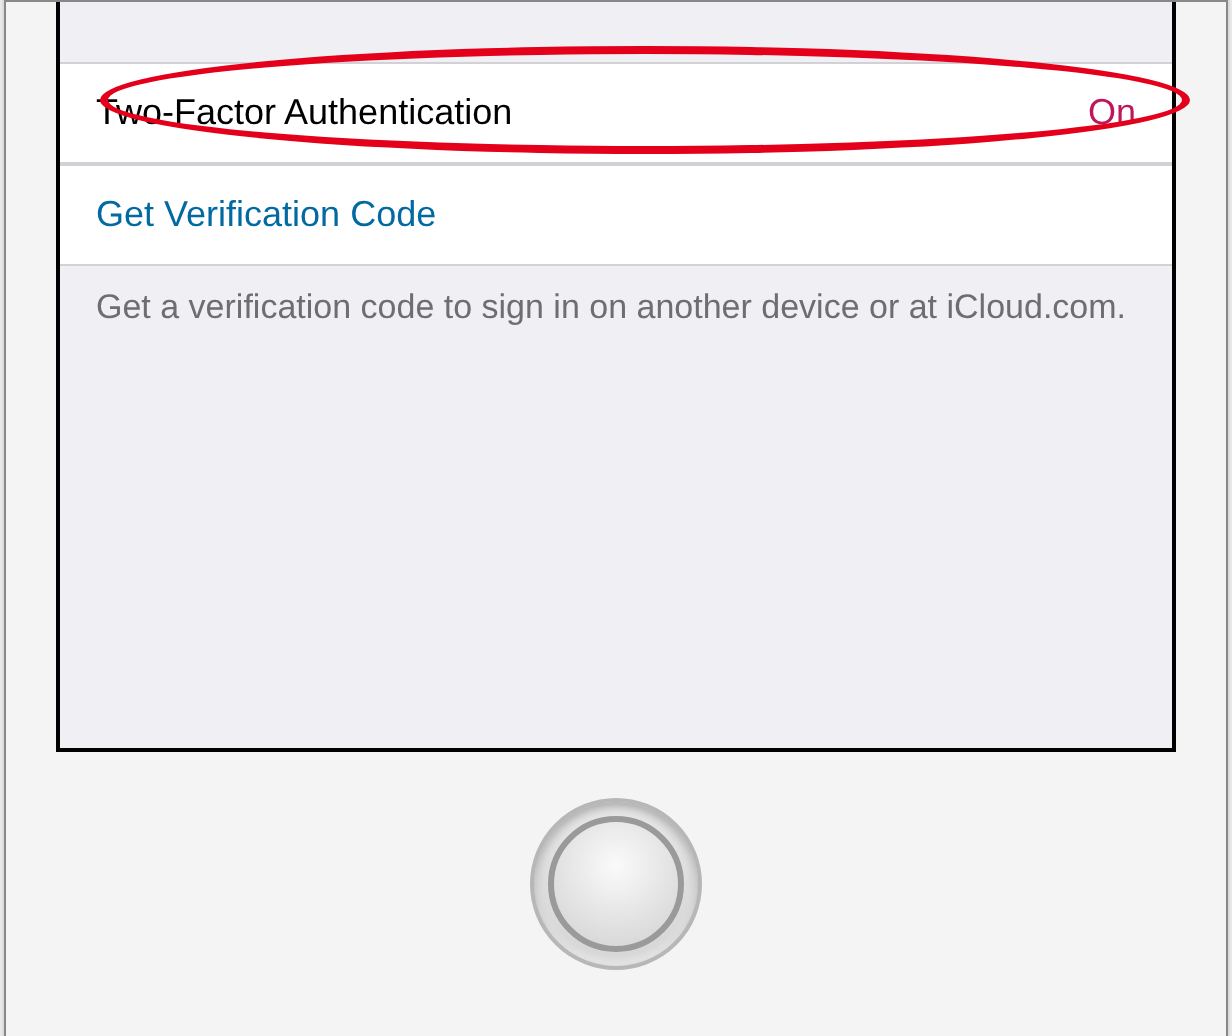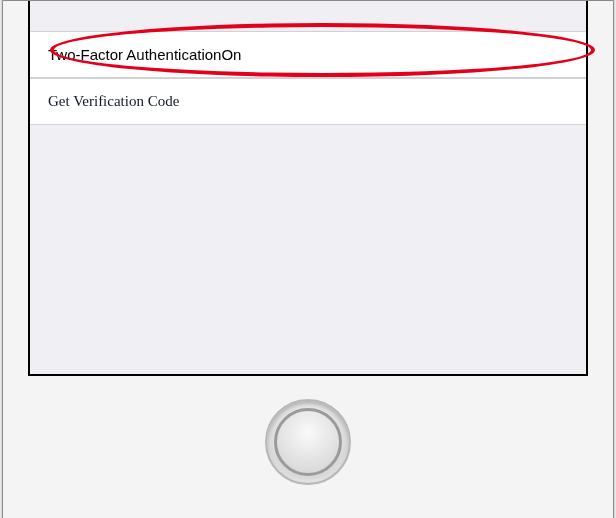--- a/index.html
+++ b/index.html
@@ -31,28 +31,29 @@
       background: #efeff4;
       border: 2px solid #000;
       border-top: none;
     }
     .row {
       background: #fff;
       border-top: 1px solid #d1d1d6;
       border-bottom: 1px solid #d1d1d6;
       padding: 14px 18px;
       display: flex;
+      justify-content: space-between;
       align-items: center;
-      font-size: 15px;
+      font-size: 18px;
       color: #000;
     }
     .row .value {
-      color: #000000;
+      color: #be185d;
     }
-    .row.link { color: #0f172a; font-family: Liberation Serif, serif; }
+    .row.link { color: #0369a1; }
     .footer {
       padding: 10px 18px 20px 18px;
       font-size: 17px;
       line-height: 1.35;
       color: #6d6d72;
     }
     .spacer-top { height: 30px; }
     .home-button {
       position: absolute;
       left: 50%;
@@ -95,18 +96,19 @@
     <div class="spacer-top"></div>
 
     <div class="row">
       <span>Two-Factor Authentication</span>
       <span class="value">On</span>
     </div>
 
     <div class="row link">
       <span>Get Verification Code</span>
     </div>
+    <div class="footer">Get a verification code to sign in on another device or at iCloud.com.</div>
 
     <div class="annotation-ellipse"></div>
   </div>
 
   <div class="home-button"></div>
 </div>
 
 </body></html>

